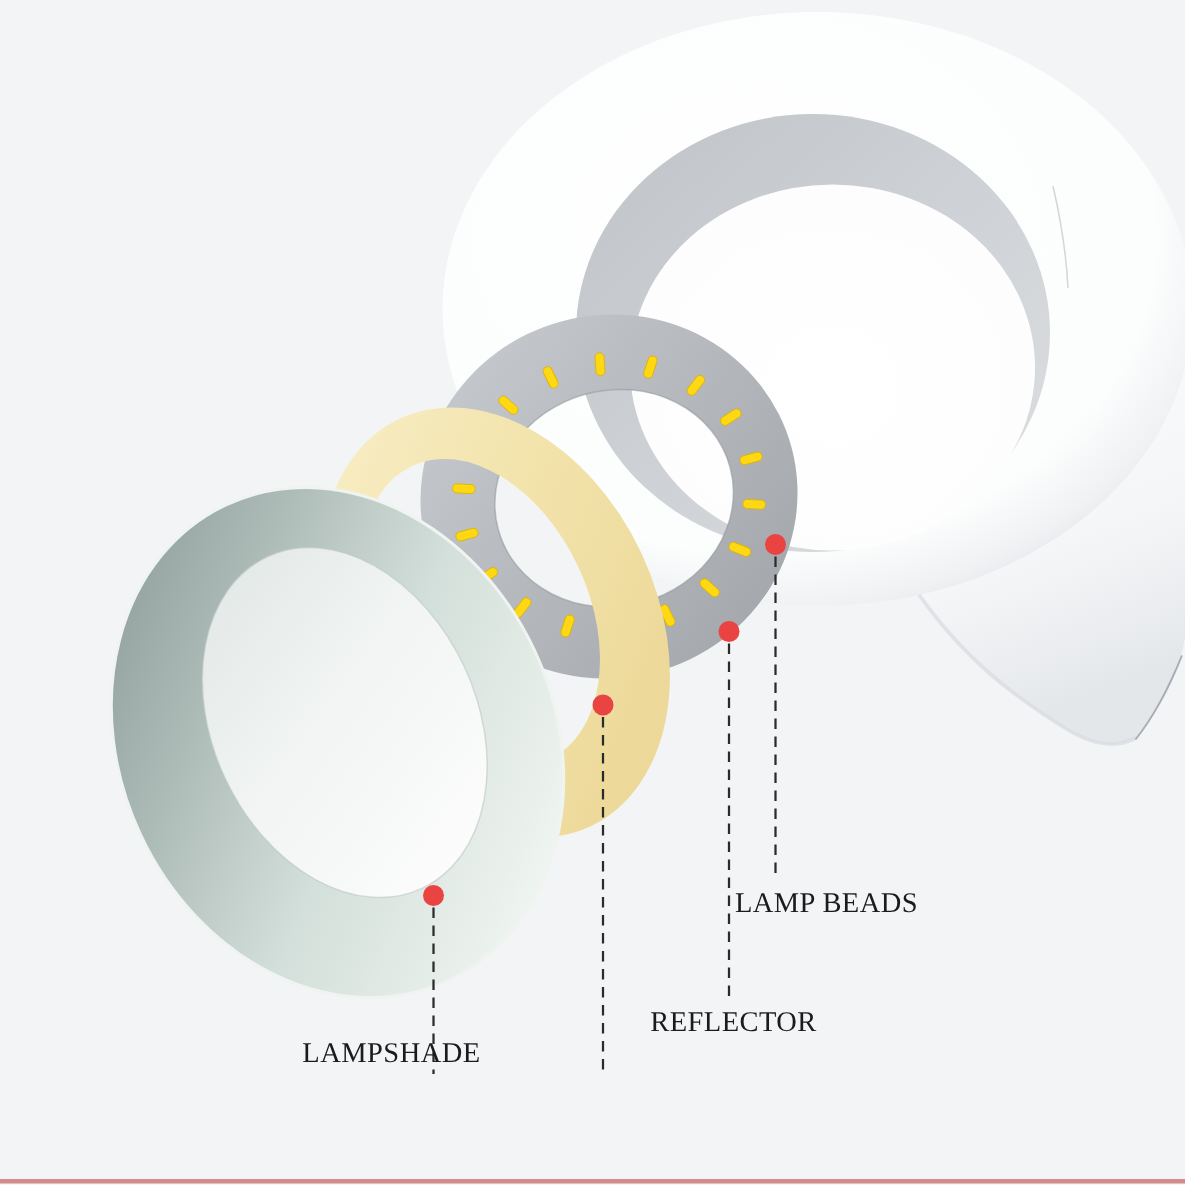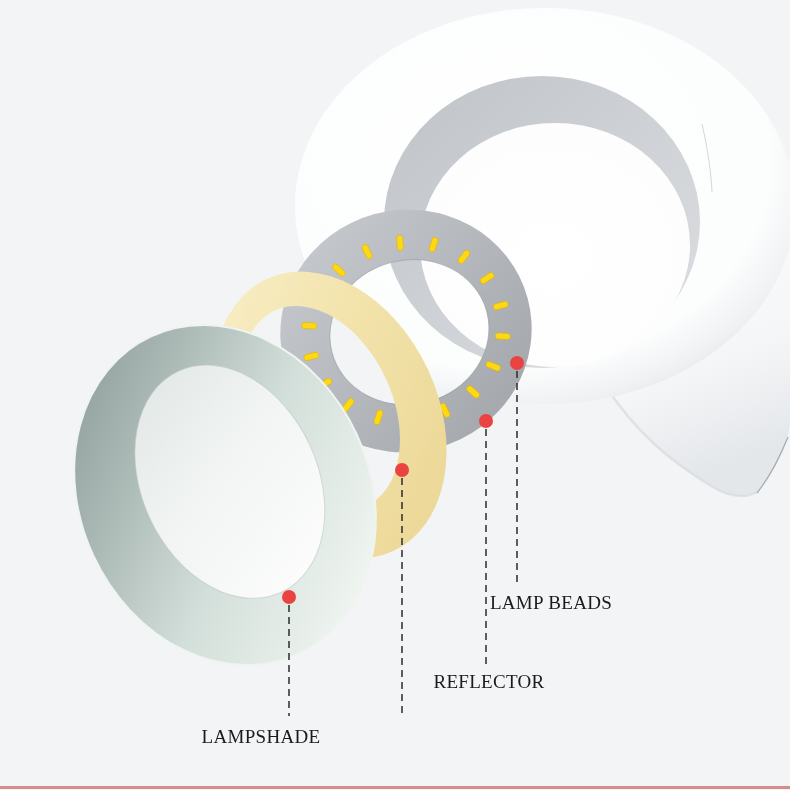--- a/index.html
+++ b/index.html
@@ -9,21 +9,21 @@
   }
   .stage svg{position:absolute;left:0;top:0;}
   .lbl{
     position:absolute;width:240px;text-align:center;white-space:nowrap;
     font-family:"Liberation Serif","DejaVu Serif",serif;
     font-size:19px;color:#1b1b1b;letter-spacing:0.3px;
   }
   .lbl-lamp-beads{left:431px;top:592px;}
   .lbl-reflector{left:369px;top:671px;}
   .lbl-shading-plate{left:288px;top:722px;}
-  .lbl-lampshade{left:141px;top:726px;}
+  .lbl-lampshade{left:141px;top:692px;}
   .bottom-line{
     position:absolute;left:0;bottom:1px;width:790px;height:3px;
     background:#d58b8b;
   }
 </style>
 </head>
 <body>
 
 <div class="stage">
 

